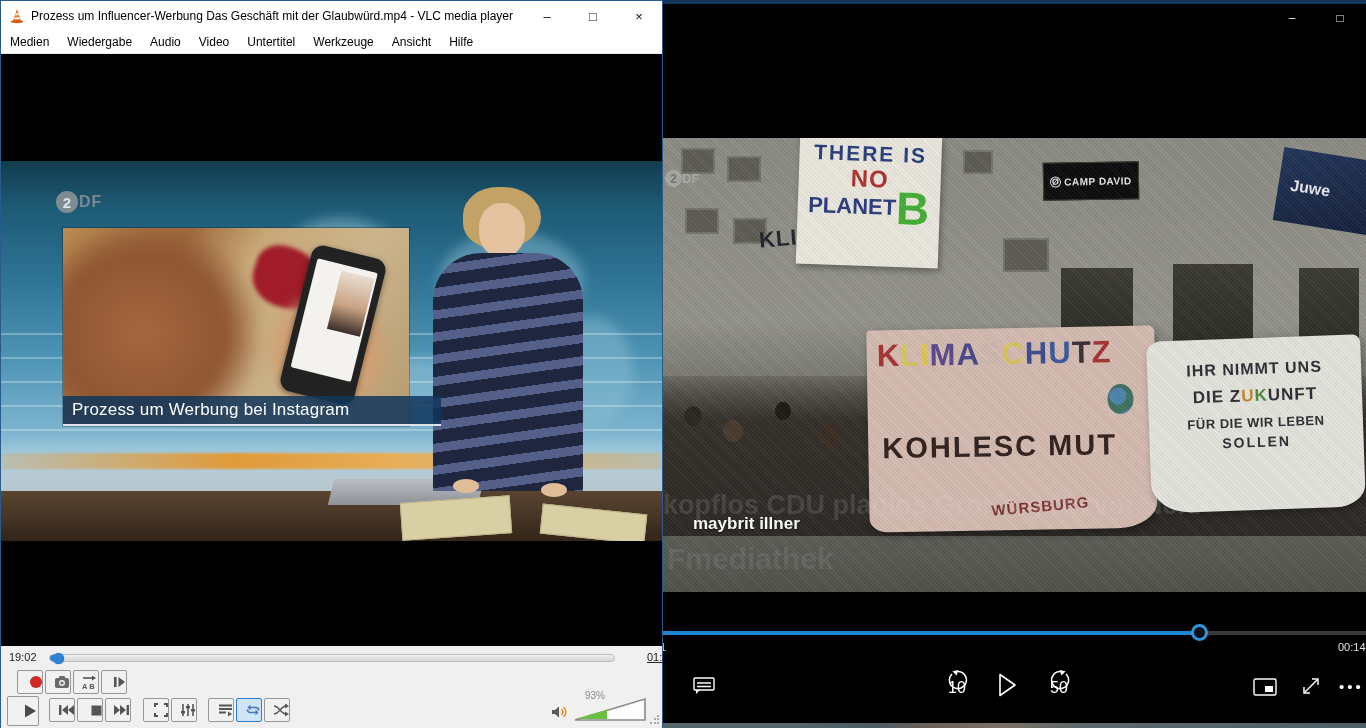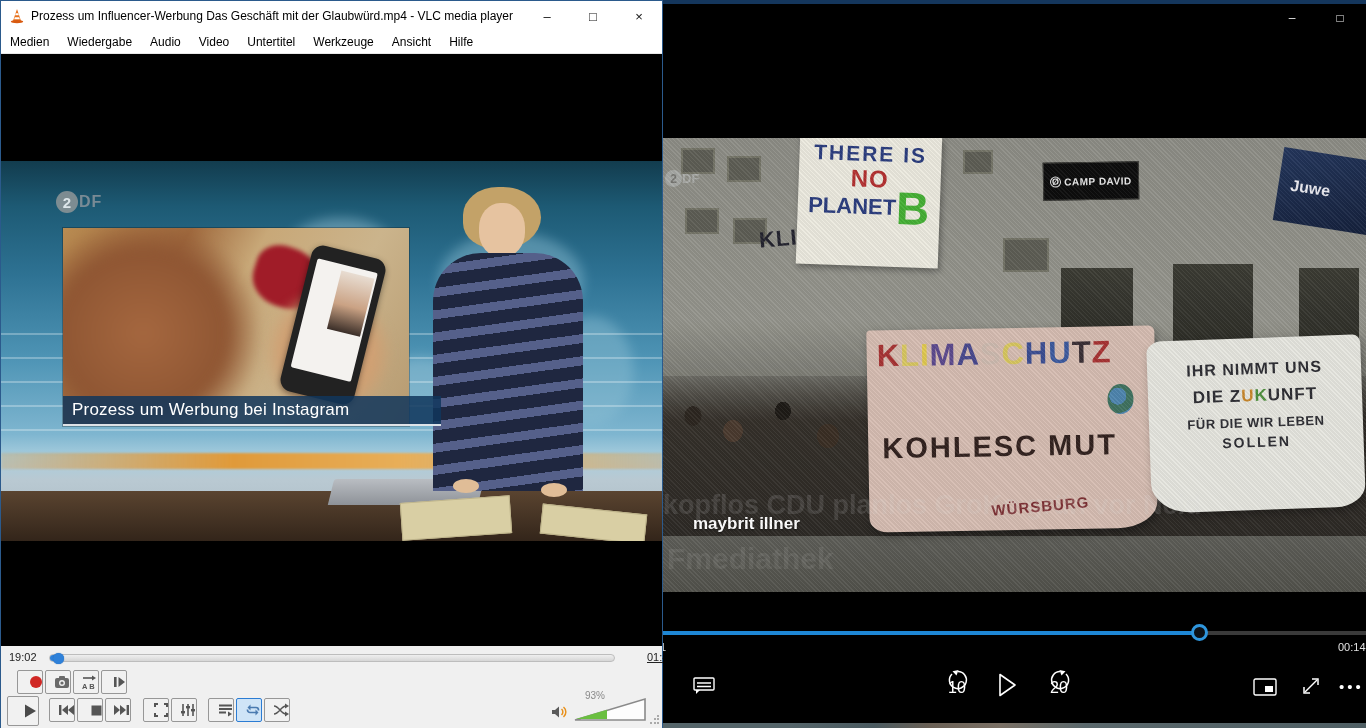--- a/index.html
+++ b/index.html
@@ -378,21 +378,21 @@
     <div class="mtv-cbtn" style="left:333px;top:672px;">
       <svg width="22" height="26" viewBox="0 0 22 26">
         <path d="M4 2.5 L19 13 L4 23.5 Z" stroke="#fff" stroke-width="1.6" fill="none" stroke-linejoin="round"></path>
       </svg>
     </div>
     <div class="mtv-cbtn" style="left:385px;top:670px;width:24px;height:30px;">
       <svg width="24" height="22" viewBox="0 0 24 22">
         <path d="M18 4 A8.5 8.5 0 1 1 12 1.6" stroke="#fff" stroke-width="1.5" fill="none"></path>
         <path d="M11.5 0 L17.5 1.2 L13.5 5.6 Z" fill="#fff"></path>
       </svg>
-      <span class="skipnum">20</span>
+      <span class="skipnum">50</span>
     </div>
     <div class="mtv-cbtn" style="left:590px;top:678px;">
       <svg width="24" height="18" viewBox="0 0 24 18">
         <rect x="1" y="1" width="22" height="16" rx="1.5" stroke="#fff" stroke-width="1.4" fill="none"></rect>
         <rect x="12" y="8" width="8" height="6" fill="#fff"></rect>
       </svg>
     </div>
     <div class="mtv-cbtn" style="left:638px;top:676px;">
       <svg width="20" height="20" viewBox="0 0 20 20">
         <path d="M4 16 L16 4" stroke="#fff" stroke-width="1.5"></path>

